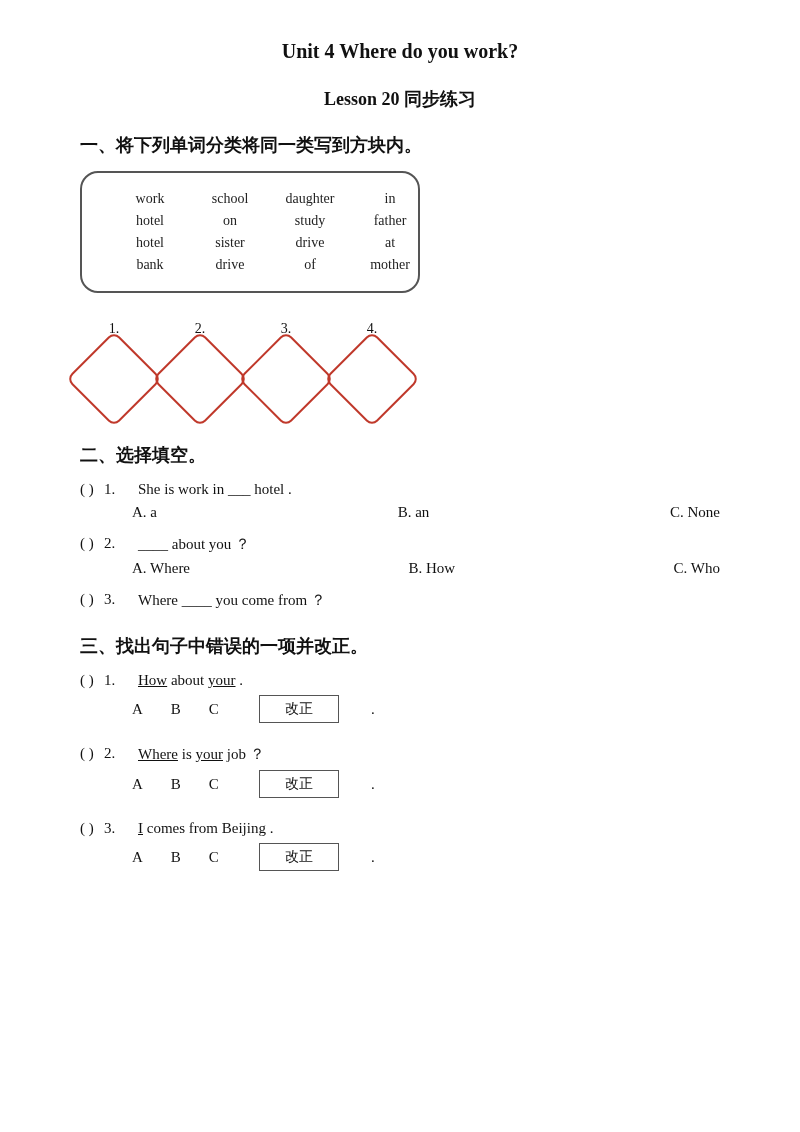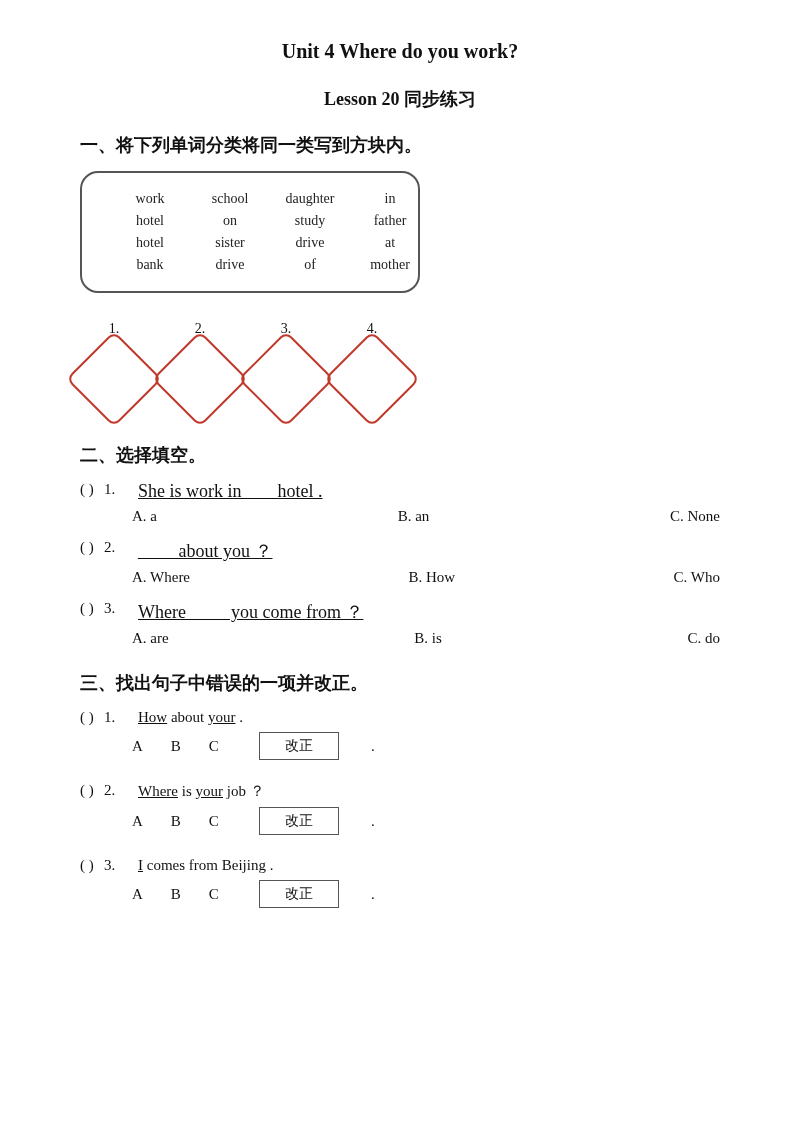--- a/index.html
+++ b/index.html
@@ -77,21 +77,21 @@
     
     .section2 { margin-bottom: 24px; }
     .q-row {
       display: flex;
       align-items: flex-start;
       margin-bottom: 6px;
       gap: 6px;
     }
     .paren { font-size: 15px; min-width: 18px; }
     .q-num { font-size: 15px; min-width: 28px; }
-    .q-text { font-size: 18px; text-decoration: underline; }
+    .q-text { font-size: 15px; }
     .options-row {
       display: flex;
       gap: 60px;
       margin-left: 52px;
       margin-bottom: 14px;
       font-size: 15px;
       justify-content: space-between;
     }
     
     .section3 { margin-bottom: 10px; }
@@ -201,25 +201,20 @@
     <div class="options-row">
       <span>A. Where</span>
       <span>B. How</span>
       <span>C. Who</span>
     </div>
     <div class="q-row">
       <span class="paren">(   )</span>
       <span class="q-num">3.</span>
       <span class="q-text">Where ____ you come from ？</span>
     </div>
-    <div class="options-row">
-      <span>A. are</span>
-      <span>B. is</span>
-      <span>C. do</span>
-    </div>
   </div>
 
 
 <div class="section-title zh-text">三、找出句子中错误的一项并改正。</div>
 <div class="section3">
 
 <div class="s3-block">
       <div class="s3-q-row">
         <span class="paren">(   )</span>
         <span class="q-num">1.</span>

